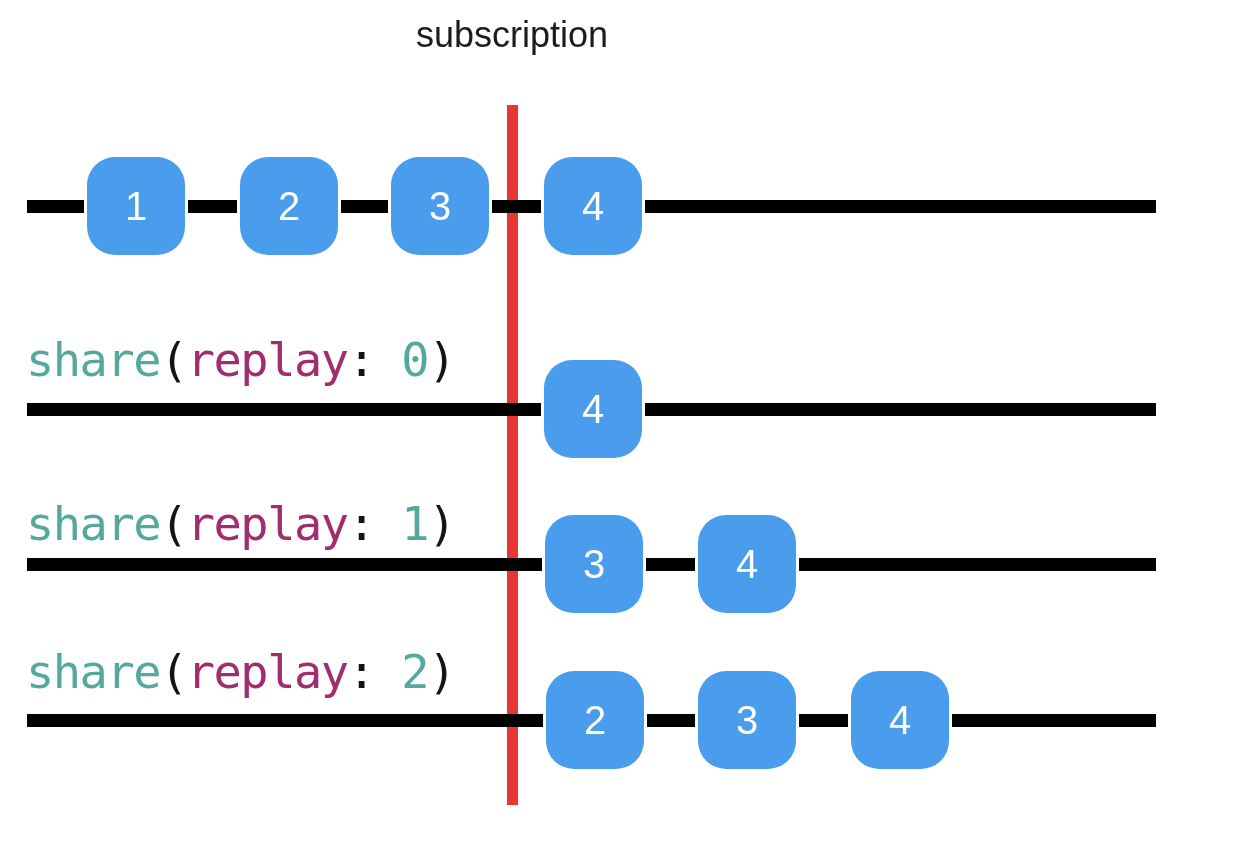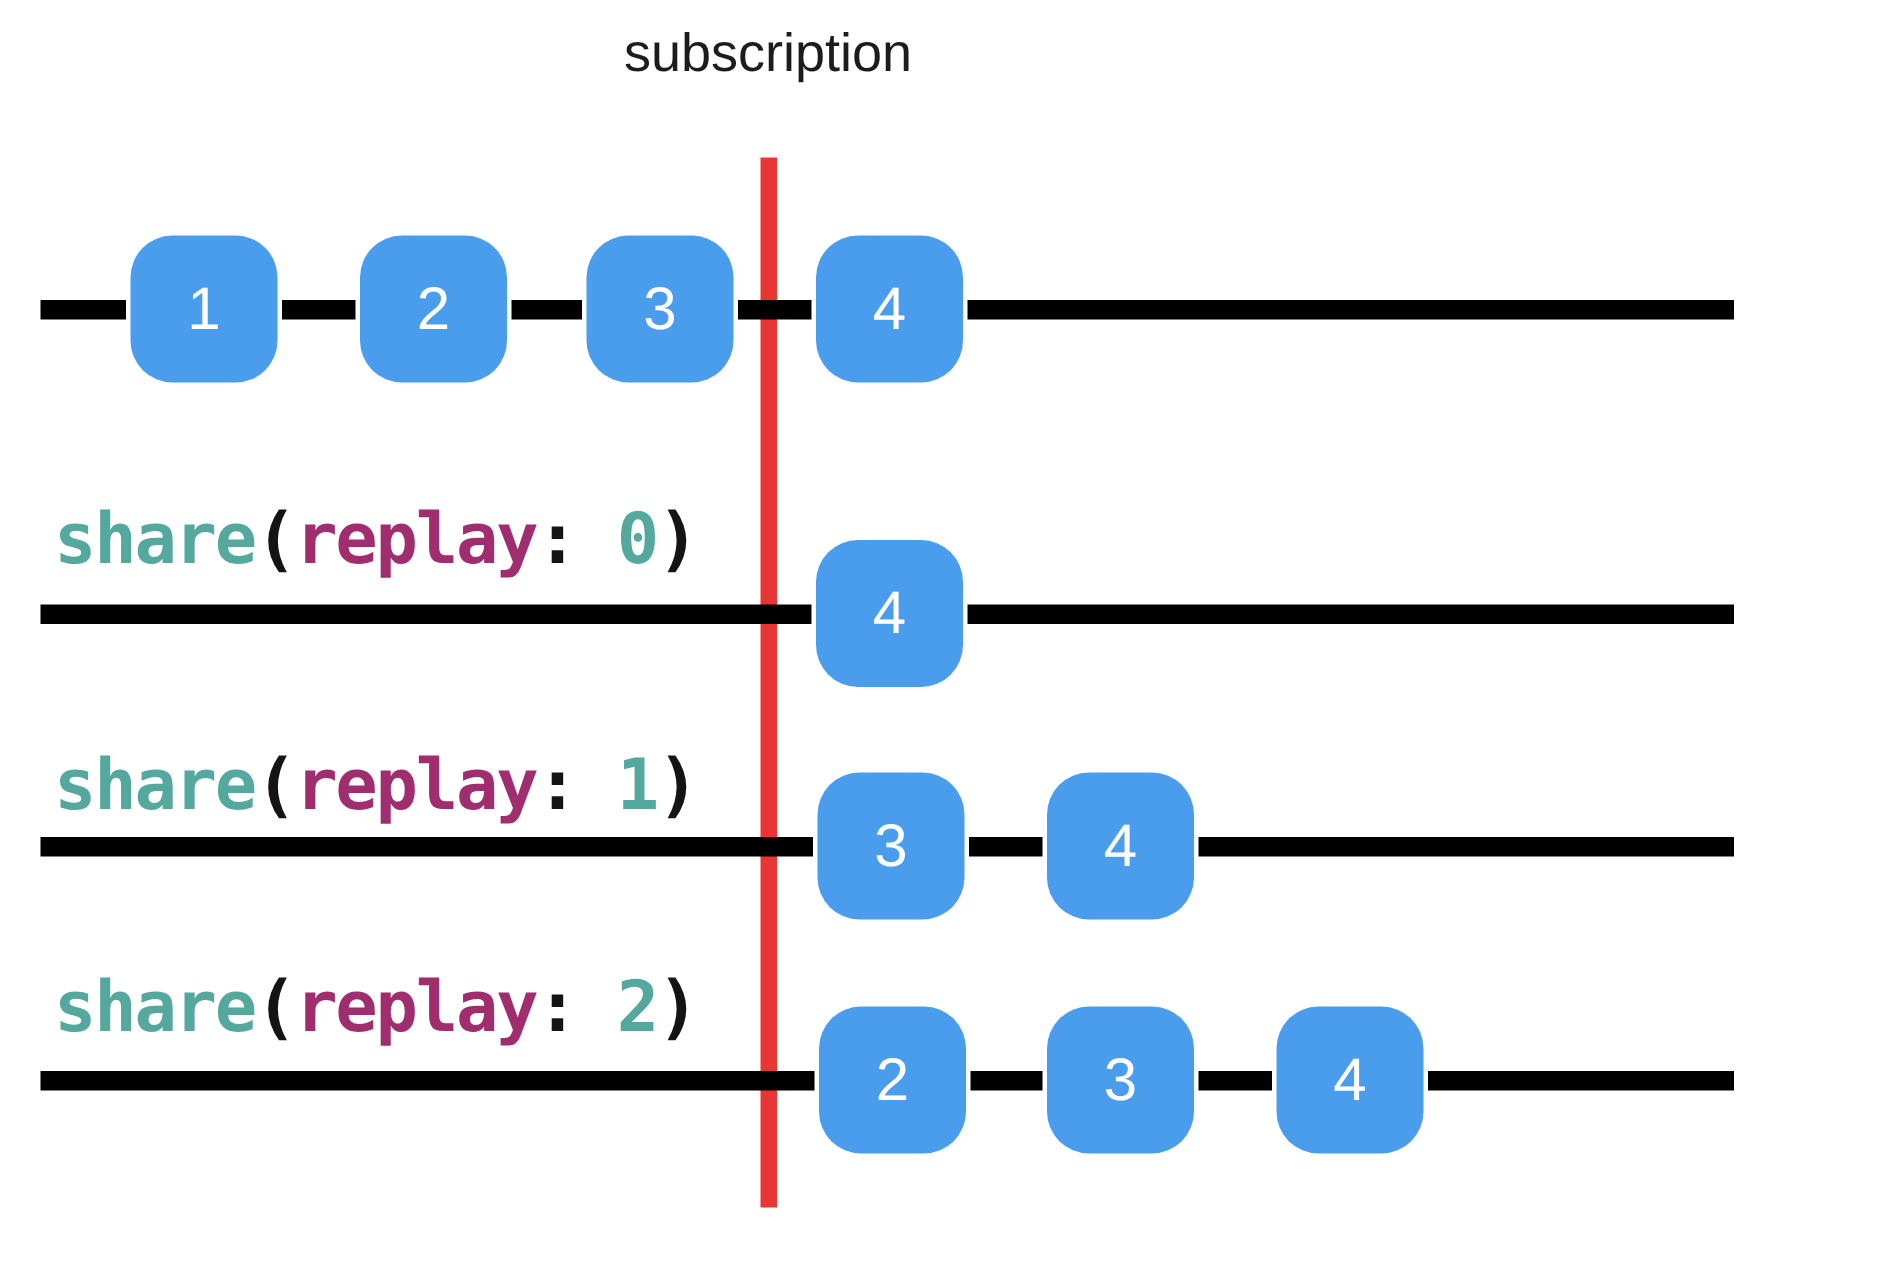--- a/index.html
+++ b/index.html
@@ -65,23 +65,23 @@
     display: flex;
     align-items: center;
     justify-content: center;
     font-size: 40px;
     color: var(--marble-text, #fff);
     z-index: 3;
   }
 
   .code-label {
     position: absolute;
-    left: 36px;
+    left: 26px;
     font-family: "DejaVu Sans Mono", monospace;
-    font-weight: bold;
+    font-weight: normal;
     font-size: 47px;
     letter-spacing: -1.5px;
     white-space: pre;
     z-index: 4;
   }
   .code-fn, .code-val { color: var(--code-teal, #55A89E); }
   .code-arg { color: var(--code-magenta, #A02E6E); }
   .code-punct { color: var(--code-punct, #141414); }
 </style>
 </head>

